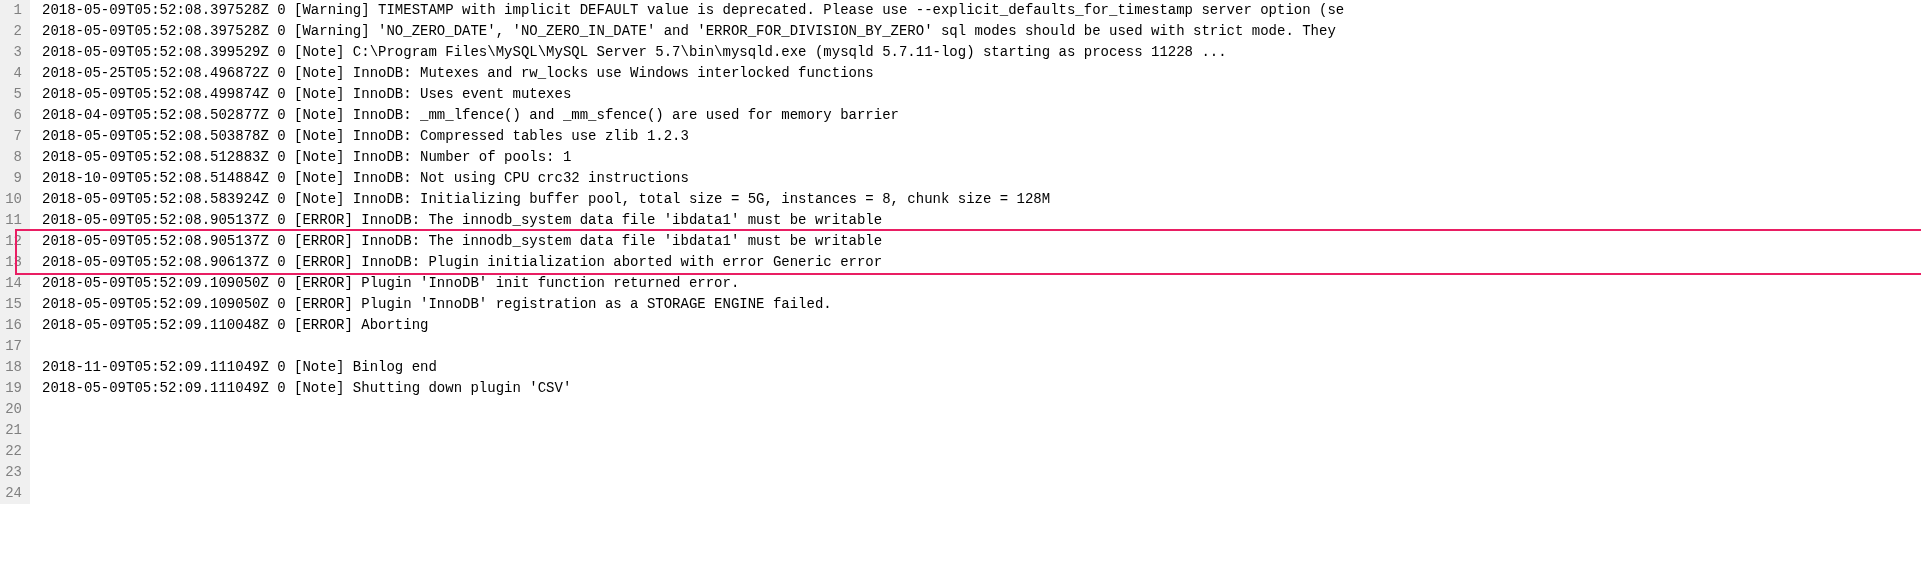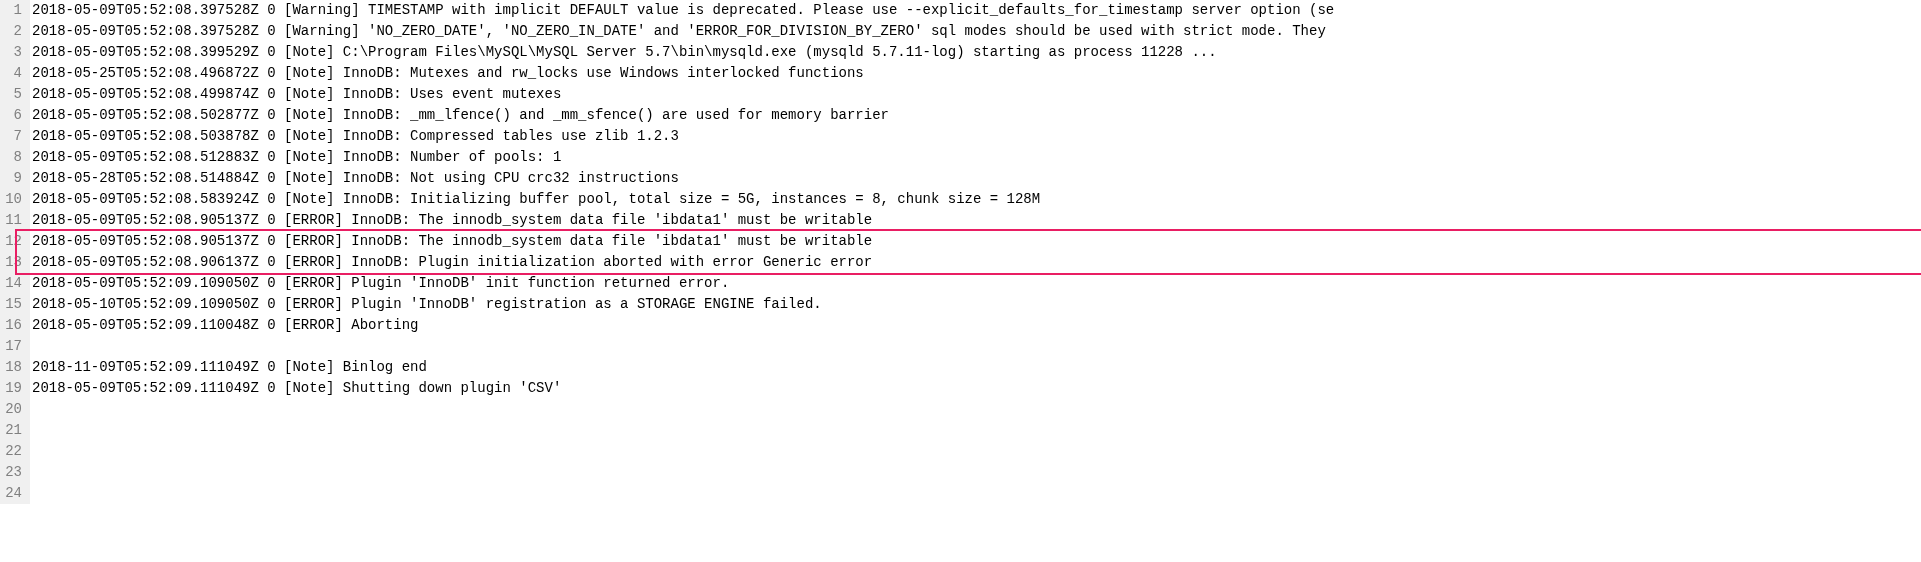--- a/index.html
+++ b/index.html
@@ -23,20 +23,21 @@
       user-select: none;
       flex-shrink: 0;
       min-width: 30px;
     }
     .gutter div {
       height: 21px;
     }
     .content {
       padding-left: 2px;
       flex: 1;
+      margin-left: 10px;
     }
     .line {
       height: 21px;
       white-space: pre;
     }
     .highlight-box {
       position: absolute;
       border: 2px solid #e91e63;
       pointer-events: none;
       z-index: 10;
@@ -75,30 +76,30 @@
         <div>22</div>
         <div>23</div>
         <div>24</div>
       </div>
     <div class="content" id="content">
         <div class="line">2018-05-09T05:52:08.397528Z 0 [Warning] TIMESTAMP with implicit DEFAULT value is deprecated. Please use --explicit_defaults_for_timestamp server option (se</div>
         <div class="line">2018-05-09T05:52:08.397528Z 0 [Warning] 'NO_ZERO_DATE', 'NO_ZERO_IN_DATE' and 'ERROR_FOR_DIVISION_BY_ZERO' sql modes should be used with strict mode. They </div>
         <div class="line">2018-05-09T05:52:08.399529Z 0 [Note] C:\Program Files\MySQL\MySQL Server 5.7\bin\mysqld.exe (mysqld 5.7.11-log) starting as process 11228 ...</div>
         <div class="line">2018-05-25T05:52:08.496872Z 0 [Note] InnoDB: Mutexes and rw_locks use Windows interlocked functions</div>
         <div class="line">2018-05-09T05:52:08.499874Z 0 [Note] InnoDB: Uses event mutexes</div>
-        <div class="line">2018-05-09T05:52:08.502877Z 0 [Note] InnoDB: _mm_lfence() and _mm_sfence() are used for memory barrier</div>
+        <div class="line">2018-04-09T05:52:08.502877Z 0 [Note] InnoDB: _mm_lfence() and _mm_sfence() are used for memory barrier</div>
         <div class="line">2018-05-09T05:52:08.503878Z 0 [Note] InnoDB: Compressed tables use zlib 1.2.3</div>
         <div class="line">2018-05-09T05:52:08.512883Z 0 [Note] InnoDB: Number of pools: 1</div>
-        <div class="line">2018-05-28T05:52:08.514884Z 0 [Note] InnoDB: Not using CPU crc32 instructions</div>
+        <div class="line">2018-10-09T05:52:08.514884Z 0 [Note] InnoDB: Not using CPU crc32 instructions</div>
         <div class="line">2018-05-09T05:52:08.583924Z 0 [Note] InnoDB: Initializing buffer pool, total size = 5G, instances = 8, chunk size = 128M</div>
         <div class="line">2018-05-09T05:52:08.905137Z 0 [ERROR] InnoDB: The innodb_system data file 'ibdata1' must be writable</div>
         <div class="line">2018-05-09T05:52:08.905137Z 0 [ERROR] InnoDB: The innodb_system data file 'ibdata1' must be writable</div>
         <div class="line">2018-05-09T05:52:08.906137Z 0 [ERROR] InnoDB: Plugin initialization aborted with error Generic error</div>
         <div class="line">2018-05-09T05:52:09.109050Z 0 [ERROR] Plugin 'InnoDB' init function returned error.</div>
-        <div class="line">2018-05-10T05:52:09.109050Z 0 [ERROR] Plugin 'InnoDB' registration as a STORAGE ENGINE failed.</div>
+        <div class="line">2018-05-09T05:52:09.109050Z 0 [ERROR] Plugin 'InnoDB' registration as a STORAGE ENGINE failed.</div>
         <div class="line">2018-05-09T05:52:09.110048Z 0 [ERROR] Aborting</div>
         <div class="line"></div>
         <div class="line">2018-11-09T05:52:09.111049Z 0 [Note] Binlog end</div>
         <div class="line">2018-05-09T05:52:09.111049Z 0 [Note] Shutting down plugin 'CSV'</div>
         <div class="line"></div>
       </div>
   </div>
   <div class="highlight-box" id="highlight" style="left: 15px; top: 229px; height: 46px; width: 1914px; border-color: rgb(233, 30, 99);"></div>
 </div>
 

